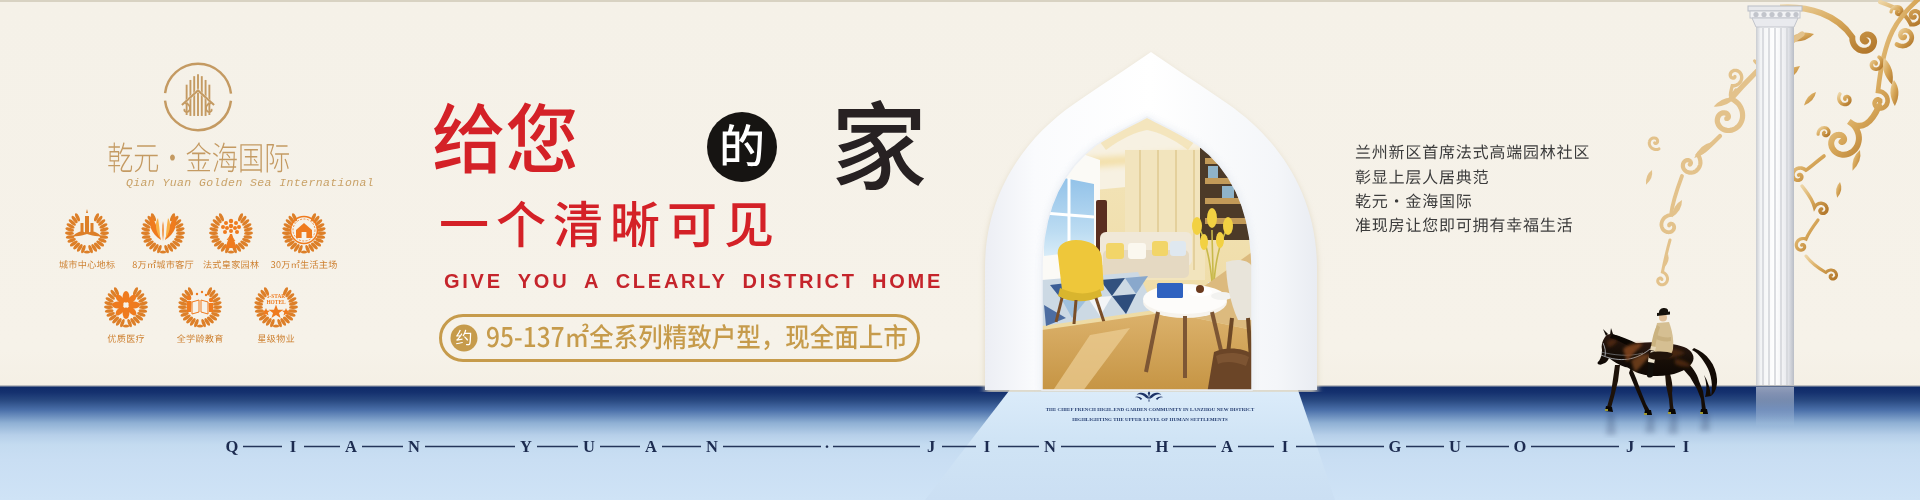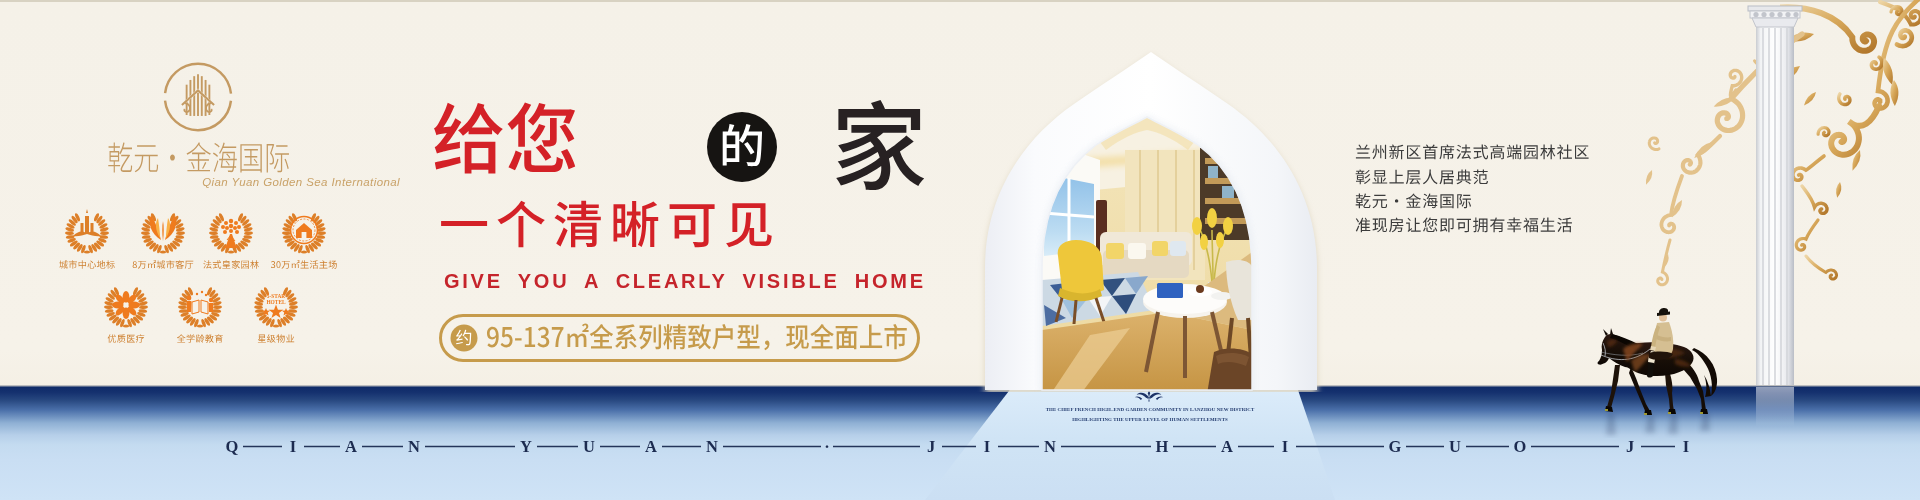--- a/index.html
+++ b/index.html
@@ -324,21 +324,21 @@
 </svg>
 
 <svg class="abs" style="left:828px;top:90px" width="110" height="110" viewBox="0 0 110 110">
 <path transform="translate(3,92)" d="M40 -79.1C41.1 -77.3 42.1 -75 43 -72.9H7.4V-52.1H16.3V-64.6H79.9V-52.1H89.1V-72.9H54C52.9 -75.7 51.2 -79.1 49.5 -81.9ZM75.3 -46.6C70.2 -41.7 62.4 -35.7 55.4 -31C53.3 -35.8 50.2 -40.4 46.1 -44.4C48.3 -46 50.4 -47.6 52.3 -49.2H75.4V-57.1H20.4V-49.2H40.1C31.1 -43.7 18.7 -39.4 7.2 -36.8C8.6 -35 11 -31.4 12 -29.6C21 -32.2 30.8 -35.8 39.3 -40.4C40.7 -39 42 -37.4 43.1 -35.8C34.7 -30 18.7 -23.4 6.7 -20.6C8.4 -18.7 10.3 -15.6 11.2 -13.5C22.5 -17.1 37.1 -23.6 46.7 -29.9C47.5 -28.1 48.2 -26.3 48.7 -24.5C39.1 -16.1 20.4 -7.4 5.2 -3.9C6.9 -1.9 8.9 1.4 9.9 3.6C23.2 -0.4 39.2 -8 50.2 -16C50.7 -9.6 49.2 -4.3 46.8 -2.4C45.3 -0.6 43.5 -0.3 41.1 -0.3C39 -0.3 35.8 -0.5 32.4 -0.8C33.9 1.7 34.8 5.3 34.8 7.8C37.7 7.9 40.7 8 42.8 8C47.5 7.9 50.3 7.1 53.5 4C58.7 0 61 -11.5 57.9 -23.6L61.8 -25.9C66.8 -12.4 75.4 -1.6 87.3 3.9C88.5 1.6 91.2 -1.7 93.2 -3.5C81.6 -8.1 73.1 -18.4 68.9 -30.5C73.7 -33.8 78.5 -37.3 82.7 -40.6Z" fill="#272122"></path>
 </svg>
 
 <svg class="abs" style="left:438px;top:195px" width="340" height="62" viewBox="0 0 340 62">
 <path transform="translate(1,48)" d="M2.1 -22.1V-16.9H48.1V-22.1Z M79.5 -26.9V4.2H84.4V-26.9ZM82.2 -42.3C77.1 -33.9 68 -27.1 58.5 -23.2C59.8 -22 61.2 -20.1 62 -18.7C69.5 -22.2 76.7 -27.6 82.1 -34.2C89.3 -26.3 95.8 -22 102.2 -18.6C103 -20.2 104.5 -22 105.8 -23.1C98.8 -26.1 91.9 -30.4 84.9 -38L86.3 -40.3Z M117.9 -38.1C120.6 -36.5 124.2 -34.1 125.8 -32.5L128.8 -36.1C127 -37.8 123.4 -40 120.7 -41.3ZM115.5 -25C118.5 -23.4 122.2 -21 123.9 -19.2L126.8 -23C124.9 -24.6 121.1 -26.9 118.2 -28.3ZM117.2 0.6 121.5 3.4C123.8 -1.5 126.5 -7.5 128.6 -12.8L124.7 -15.6C122.5 -9.8 119.3 -3.3 117.2 0.6ZM136.3 -10.2H153.1V-7H136.3ZM136.3 -13.6V-16.6H153.1V-13.6ZM142.3 -42.2V-38.5H130V-35.1H142.3V-32.4H131.3V-29.1H142.3V-26.2H128.2V-22.7H161.8V-26.2H147.1V-29.1H158.5V-32.4H147.1V-35.1H159.8V-38.5H147.1V-42.2ZM132 -20.2V4.2H136.3V-3.5H153.1V-0.8C153.1 -0.1 152.9 0.1 152.2 0.1C151.6 0.1 149.2 0.2 146.8 0C147.3 1.2 147.9 2.9 148.2 4.1C151.7 4.1 154 4 155.6 3.4C157.2 2.7 157.6 1.5 157.6 -0.7V-20.2Z M174.5 -38.7V-1.5H178.2V-5.4H186.2V-8.8C187 -8.1 188.2 -6.9 188.8 -6C190.4 -8.6 191.8 -12.3 193.1 -16.5V4.1H197.2V-18.8C198.2 -16.9 199.3 -14.8 199.8 -13.5L202.2 -16.9C201.6 -18.1 198.3 -22.7 197.2 -24.2V-27.4H201.6V-31.4H197.2V-41.9H193.1V-31.4H187.9V-27.4H193.1C191.5 -20.8 188.9 -13.5 186.2 -9.5V-38.7ZM203.2 -36.7V-23.2C203.2 -15.8 202.9 -5.4 198.9 2C200 2.3 201.8 3.3 202.6 4C206.5 -3.3 207.2 -14.1 207.3 -21.9H211.2V4H215.3V-21.9H219.2V-26H207.3V-34C211.1 -35.1 215.1 -36.6 218.2 -38.1L214.4 -41.5C211.8 -39.8 207.2 -38 203.2 -36.7ZM182.4 -20.1V-9.6H178.2V-20.1ZM182.4 -24.2H178.2V-34.6H182.4Z M230.6 -38.8V-34H264.6V-2.2C264.6 -1.2 264.2 -0.9 263.1 -0.8C261.9 -0.8 257.6 -0.8 253.8 -1C254.6 0.4 255.6 2.8 255.8 4.2C260.9 4.2 264.4 4 266.6 3.2C268.8 2.5 269.6 1 269.6 -2.1V-34H275.6V-38.8ZM240.2 -22.9H251.7V-12.9H240.2ZM235.6 -27.4V-4.5H240.2V-8.4H256.4V-27.4Z M293.4 -39.7V-10.9H298.3V-34.9H321.4V-10.9H326.5V-39.7ZM307.1 -30.6C306.6 -13.7 306.1 -4.2 287.1 0.2C288.1 1.2 289.3 3.1 289.8 4.2C303.1 0.9 308.3 -5.1 310.4 -14V-3.2C310.4 1.6 312.1 2.9 317.4 2.9C318.6 2.9 324.6 2.9 325.9 2.9C330.8 2.9 332.1 0.9 332.7 -7.2C331.4 -7.5 329.4 -8.2 328.4 -9C328.1 -2.4 327.8 -1.5 325.5 -1.5C324.1 -1.5 319.1 -1.5 317.9 -1.5C315.6 -1.5 315.1 -1.7 315.1 -3.3V-15.1H310.7C311.6 -19.6 311.9 -24.7 312.1 -30.6Z" fill="#d42127"></path>
 </svg>
 
-<div class="abs" style="left:444px;top:270px;width:520px;font-family:'Liberation Sans',sans-serif;font-weight:bold;font-size:20px;letter-spacing:2.75px;word-spacing:7px;color:#c5242b;white-space:nowrap;">GIVE YOU A CLEARLY VISIBLE HOME</div>
+<div class="abs" style="left:444px;top:270px;width:520px;font-family:'Liberation Sans',sans-serif;font-weight:bold;font-size:20px;letter-spacing:2.75px;word-spacing:7px;color:#c5242b;white-space:nowrap;">GIVE YOU A CLEARLY DISTRICT HOME</div>
 
 <div class="abs" style="left:439px;top:314px;width:475px;height:42px;border:3px solid #c69b4b;border-radius:24px;"></div>
 
 <svg class="abs" style="left:450px;top:324px" width="28" height="28" viewBox="0 0 28 28">
     <circle cx="14" cy="14" r="13.5" fill="#c69b4b"></circle>
 <path transform="translate(5.5,20)" d="M0.7 -0.9 0.9 0.3C2.6 -0 5 -0.5 7.3 -1L7.2 -2.1C4.8 -1.6 2.3 -1.2 0.7 -0.9ZM8.5 -7.1C9.7 -6 11.1 -4.4 11.7 -3.3L12.7 -4.1C12.1 -5.2 10.6 -6.7 9.3 -7.8ZM1 -7.2C1.3 -7.3 1.7 -7.4 3.9 -7.7C3.1 -6.6 2.4 -5.7 2.1 -5.4C1.5 -4.8 1.1 -4.4 0.7 -4.3C0.9 -4 1.1 -3.4 1.2 -3.1C1.5 -3.3 2.2 -3.5 7 -4.3C7 -4.5 7 -5 7 -5.4L3 -4.8C4.4 -6.3 5.7 -8.1 6.9 -10L5.9 -10.7C5.5 -10 5.1 -9.4 4.7 -8.8L2.4 -8.6C3.5 -10 4.5 -11.9 5.4 -13.7L4.2 -14.2C3.4 -12.2 2.1 -10 1.6 -9.5C1.2 -8.9 0.9 -8.5 0.6 -8.4C0.8 -8.1 1 -7.5 1 -7.2ZM9.6 -14.3C9.1 -12 8.1 -9.7 7 -8.2C7.2 -8 7.8 -7.7 8 -7.5C8.5 -8.2 9 -9 9.4 -10H14.4C14.2 -3.3 14 -0.7 13.5 -0.2C13.3 0.1 13.1 0.1 12.8 0.1C12.4 0.1 11.4 0.1 10.4 0C10.6 0.4 10.7 0.9 10.8 1.2C11.7 1.3 12.7 1.3 13.3 1.2C13.9 1.2 14.2 1 14.6 0.6C15.2 -0.3 15.5 -2.8 15.7 -10.5C15.7 -10.7 15.7 -11.2 15.7 -11.2H9.9C10.3 -12.1 10.6 -13 10.8 -14Z" fill="#ffffff"></path>
 </svg>
 
 <svg class="abs" style="left:486px;top:318px" width="440" height="40" viewBox="0 0 440 40">
 <path transform="translate(0,29) scale(0.908,1.0)" d="M6.6 0.4C10.4 0.4 14 -2.8 14 -10.6C14 -17.2 10.9 -20.2 7.1 -20.2C3.9 -20.2 1.1 -17.7 1.1 -13.7C1.1 -9.6 3.4 -7.5 6.7 -7.5C8.2 -7.5 9.9 -8.3 11 -9.7C10.9 -4.1 8.9 -2.2 6.4 -2.2C5.2 -2.2 4 -2.8 3.2 -3.7L1.5 -1.8C2.6 -0.6 4.3 0.4 6.6 0.4ZM11 -12.2C9.9 -10.4 8.5 -9.7 7.3 -9.7C5.2 -9.7 4 -11.2 4 -13.7C4 -16.3 5.4 -17.8 7.1 -17.8C9.3 -17.8 10.7 -16.1 11 -12.2Z M22.6 0.4C26.1 0.4 29.3 -2.1 29.3 -6.5C29.3 -10.9 26.6 -12.9 23.3 -12.9C22.2 -12.9 21.4 -12.6 20.5 -12.2L21 -17.3H28.4V-19.9H18.3L17.7 -10.4L19.3 -9.4C20.4 -10.2 21.1 -10.6 22.4 -10.6C24.7 -10.6 26.2 -9 26.2 -6.5C26.2 -3.8 24.5 -2.2 22.3 -2.2C20.2 -2.2 18.7 -3.2 17.6 -4.3L16.1 -2.3C17.5 -0.9 19.5 0.4 22.6 0.4Z M32 -6.5H39.2V-8.8H32Z M42.7 0H54.1V-2.6H50.2V-19.9H47.9C46.7 -19.2 45.4 -18.7 43.5 -18.4V-16.4H47.1V-2.6H42.7Z M63 0.4C66.7 0.4 69.7 -1.8 69.7 -5.3C69.7 -8 67.9 -9.7 65.6 -10.3V-10.4C67.7 -11.2 69 -12.8 69 -15.1C69 -18.4 66.5 -20.2 62.9 -20.2C60.6 -20.2 58.8 -19.3 57.2 -17.8L58.9 -15.9C60 -17 61.3 -17.7 62.8 -17.7C64.7 -17.7 65.9 -16.7 65.9 -14.9C65.9 -12.9 64.6 -11.4 60.7 -11.4V-9.1C65.2 -9.1 66.5 -7.7 66.5 -5.5C66.5 -3.4 65 -2.2 62.8 -2.2C60.7 -2.2 59.3 -3.2 58.1 -4.4L56.6 -2.4C57.9 -0.9 59.9 0.4 63 0.4Z M76.4 0H79.6C79.9 -7.8 80.7 -12.2 85.3 -18V-19.9H72.5V-17.3H81.9C78 -11.9 76.8 -7.3 76.4 0Z M89.7 0H92.8V-8.9C94 -10.2 95.1 -10.9 96.1 -10.9C97.8 -10.9 98.6 -9.9 98.6 -7.3V0H101.7V-8.9C103 -10.2 104.1 -10.9 105.1 -10.9C106.8 -10.9 107.6 -9.9 107.6 -7.3V0H110.6V-7.7C110.6 -11.4 109.2 -13.5 106.1 -13.5C104.2 -13.5 102.7 -12.4 101.2 -10.8C100.6 -12.6 99.4 -13.5 97.1 -13.5C95.3 -13.5 93.8 -12.5 92.6 -11.1H92.5L92.2 -13.2H89.7ZM106.1 -15H113V-16.9H109.7C111.2 -18 112.7 -19.2 112.7 -20.8C112.7 -22.4 111.5 -23.6 109.4 -23.6C107.9 -23.6 106.8 -22.9 105.8 -21.8L107.1 -20.5C107.6 -21.2 108.3 -21.7 109 -21.7C110 -21.7 110.4 -21.2 110.4 -20.3C110.4 -19 108.7 -18 106.1 -16.2Z M126.7 -23.1C124 -18.8 119.1 -15 114.2 -12.9C114.8 -12.3 115.6 -11.4 115.9 -10.8C116.9 -11.3 117.9 -11.8 118.9 -12.4V-10.6H125.7V-6.9H119.1V-4.7H125.7V-0.7H115.6V1.6H138.7V-0.7H128.4V-4.7H135.4V-6.9H128.4V-10.6H135.5V-12.4C136.4 -11.8 137.3 -11.2 138.3 -10.7C138.7 -11.4 139.5 -12.3 140.1 -12.9C135.7 -15 131.8 -17.6 128.5 -21.3L129 -22ZM119.7 -12.9C122.4 -14.7 125 -17 127.1 -19.4C129.5 -16.8 131.9 -14.7 134.6 -12.9Z M147.8 -5.9C146.4 -4.1 144.2 -2.2 142.1 -0.9C142.7 -0.6 143.8 0.3 144.3 0.8C146.4 -0.7 148.8 -2.9 150.4 -5ZM157.6 -4.8C159.8 -3.1 162.5 -0.7 163.8 0.8L166 -0.8C164.6 -2.3 161.8 -4.5 159.6 -6.1ZM158.2 -12C158.9 -11.4 159.5 -10.7 160.1 -10L149.9 -9.3C153.7 -11.2 157.6 -13.6 161.2 -16.4L159.3 -18C158.1 -17 156.7 -15.9 155.2 -15L149.1 -14.7C151 -15.9 152.7 -17.5 154.4 -19.1C157.9 -19.5 161.2 -20 163.9 -20.6L162.1 -22.7C157.6 -21.6 149.9 -20.9 143.3 -20.6C143.6 -20 143.9 -19 143.9 -18.4C146.1 -18.5 148.5 -18.6 150.8 -18.8C149.2 -17.2 147.4 -15.8 146.8 -15.4C146 -14.8 145.4 -14.4 144.8 -14.4C145 -13.7 145.4 -12.6 145.5 -12.2C146.1 -12.4 147 -12.5 151.9 -12.8C149.8 -11.5 148.1 -10.6 147.2 -10.2C145.5 -9.3 144.3 -8.9 143.4 -8.7C143.7 -8 144 -6.9 144.2 -6.4C145 -6.7 146.1 -6.9 153 -7.4V-0.8C153 -0.5 152.9 -0.4 152.4 -0.4C152 -0.4 150.4 -0.4 148.9 -0.5C149.3 0.2 149.7 1.3 149.8 2.1C151.8 2.1 153.3 2.1 154.3 1.6C155.3 1.2 155.6 0.5 155.6 -0.8V-7.6L161.8 -8.1C162.6 -7.2 163.2 -6.4 163.6 -5.7L165.6 -6.9C164.5 -8.6 162.3 -11.1 160.2 -13Z M184.6 -19.8V-4.5H187.1V-19.8ZM190.2 -22.6V-0.9C190.2 -0.4 190.1 -0.3 189.6 -0.3C189.2 -0.3 187.7 -0.3 186.3 -0.3C186.6 0.4 187 1.5 187.1 2.2C189.2 2.2 190.6 2.1 191.5 1.7C192.4 1.3 192.8 0.6 192.8 -0.9V-22.6ZM172.4 -7.9C173.6 -7 175.1 -5.8 176.1 -4.9C174.3 -2.5 172.1 -0.7 169.5 0.3C170 0.8 170.7 1.8 171 2.5C177 -0.2 181 -5.6 182.3 -15L180.8 -15.5L180.3 -15.4H174.7C175.1 -16.6 175.4 -17.8 175.7 -19H183V-21.4H169.1V-19H173.1C172.2 -15 170.8 -11.4 168.7 -9.1C169.3 -8.7 170.3 -7.8 170.7 -7.3C171.9 -8.9 173 -10.8 173.9 -13.1H179.6C179.1 -10.8 178.4 -8.8 177.5 -7.1C176.5 -8 175 -9.1 173.9 -9.9Z M195.8 -20.7C196.4 -18.7 197 -16.2 197.1 -14.6L199 -15.1C198.8 -16.7 198.2 -19.2 197.5 -21.1ZM203.3 -21.2C202.9 -19.4 202.2 -16.7 201.7 -15.1L203.2 -14.6C203.9 -16.1 204.7 -18.7 205.3 -20.7ZM195.6 -13.7V-11.4H198.9C198.1 -8.6 196.6 -5.3 195.3 -3.5C195.7 -2.8 196.3 -1.7 196.5 -0.9C197.5 -2.4 198.4 -4.6 199.3 -6.9V2.2H201.6V-7.9C202.3 -6.5 203.1 -5 203.5 -4L205.1 -6C204.6 -6.9 202.2 -10.2 201.6 -11V-11.4H204.4V-13.7H201.6V-22.7H199.3V-13.7ZM211.5 -22.8V-20.7H206V-18.8H211.5V-17.4H206.7V-15.6H211.5V-14.1H205.2V-12.2H220.6V-14.1H213.9V-15.6H219.3V-17.4H213.9V-18.8H219.9V-20.7H213.9V-22.8ZM216.5 -8.9V-7.2H209.2V-8.9ZM206.8 -10.8V2.3H209.2V-2H216.5V-0.2C216.5 0.1 216.4 0.2 216 0.2C215.7 0.2 214.6 0.2 213.4 0.2C213.7 0.8 214.1 1.6 214.1 2.2C215.9 2.3 217 2.2 217.9 1.9C218.6 1.6 218.9 0.9 218.9 -0.2V-10.8ZM209.2 -5.5H216.5V-3.7H209.2Z M223.6 -11.6C224.3 -11.9 225.3 -12.1 232.3 -12.7L232.8 -11.6L234.4 -12.4C234.1 -11.8 233.7 -11.3 233.3 -10.8C233.9 -10.4 234.9 -9.4 235.3 -8.9C235.8 -9.7 236.4 -10.6 236.9 -11.5C237.6 -9 238.4 -6.7 239.5 -4.7C238 -2.7 236.1 -1.2 233.6 0C234.1 0.5 234.8 1.7 235.1 2.3C237.5 1.1 239.4 -0.5 240.9 -2.4C242.3 -0.5 244 1.1 246.1 2.2C246.5 1.5 247.3 0.5 247.9 0C245.7 -1 243.9 -2.6 242.5 -4.6C244.1 -7.5 245.1 -11.1 245.7 -15.4H247.5V-17.8H239.4C239.8 -19.3 240.2 -20.8 240.5 -22.4L238 -22.8C237.3 -19.2 236.2 -15.7 234.7 -12.9C234.1 -14.3 232.8 -16.3 231.8 -17.9L229.9 -17C230.3 -16.3 230.8 -15.5 231.2 -14.7L226.3 -14.4C227.2 -15.7 228.1 -17.3 228.9 -18.8H235V-21.2H222.8V-18.8H226.1C225.3 -17.1 224.4 -15.6 224.1 -15.1C223.6 -14.5 223.2 -14.1 222.8 -14C223.1 -13.3 223.5 -12.2 223.6 -11.7ZM222.5 -1.7 222.9 0.9C226.2 0.4 230.8 -0.4 235.2 -1.2L235.1 -3.6L230.3 -2.8V-6.3H234.7V-8.6H230.3V-11.4H227.7V-8.6H223.3V-6.3H227.7V-2.4ZM238.6 -15.4H243.1C242.6 -12.3 242 -9.5 240.9 -7.2C239.8 -9.5 239 -12.1 238.4 -14.9Z M255.5 -16.3H269.1V-11.4H255.5L255.5 -12.7ZM260.2 -22.3C260.7 -21.2 261.3 -19.7 261.6 -18.7H252.9V-12.7C252.9 -8.6 252.6 -3 249.4 0.9C250 1.2 251.2 2 251.6 2.5C254.2 -0.7 255.1 -5.1 255.4 -9H269.1V-7.4H271.7V-18.7H262.9L264.4 -19.1C264 -20.1 263.4 -21.7 262.7 -22.9Z M292.5 -21.2V-12.2H294.8V-21.2ZM297.5 -22.6V-10.7C297.5 -10.4 297.4 -10.3 296.9 -10.3C296.5 -10.2 295.2 -10.2 293.8 -10.3C294.1 -9.6 294.5 -8.7 294.6 -8C296.5 -8 297.8 -8 298.7 -8.4C299.6 -8.8 299.9 -9.4 299.9 -10.7V-22.6ZM285.8 -19.5V-16.2H282.9V-19.5ZM279.6 -6.2V-3.9H287.8V-1H276.9V1.4H301.3V-1H290.5V-3.9H298.5V-6.2H290.5V-8.9H288.2V-13.9H291V-16.2H288.2V-19.5H290.4V-21.8H278.2V-19.5H280.6V-16.2H277.3V-13.9H280.3C280 -12.3 279.1 -10.7 276.9 -9.4C277.3 -9.1 278.2 -8.2 278.6 -7.7C281.3 -9.3 282.4 -11.6 282.7 -13.9H285.8V-8.4H287.8V-6.2Z M307.3 3.2C310.3 2.3 312.2 -0.1 312.2 -3.1C312.2 -5.1 311.3 -6.4 309.6 -6.4C308.4 -6.4 307.3 -5.6 307.3 -4.3C307.3 -2.9 308.4 -2.1 309.6 -2.1L310 -2.2C309.9 -0.5 308.6 0.7 306.6 1.5Z M341.2 -21.5V-7.2H343.6V-19.3H351.2V-7.2H353.8V-21.5ZM330.5 -3 331 -0.5C333.7 -1.3 337.2 -2.3 340.5 -3.2L340.2 -5.6L336.9 -4.6V-10.9H339.6V-13.3H336.9V-18.7H340.1V-21.1H330.9V-18.7H334.4V-13.3H331.3V-10.9H334.4V-4C332.9 -3.6 331.6 -3.2 330.5 -3ZM346.2 -17.3V-12.5C346.2 -8.3 345.4 -3 338.5 0.5C339 0.9 339.8 1.8 340.1 2.3C344 0.3 346.2 -2.5 347.3 -5.3V-0.9C347.3 1.1 348.1 1.6 350.1 1.6H352.4C354.9 1.6 355.3 0.5 355.6 -3.8C354.9 -3.9 354.1 -4.3 353.5 -4.7C353.4 -1 353.3 -0.2 352.4 -0.2H350.6C349.9 -0.2 349.7 -0.5 349.7 -1.2V-7.4H348C348.4 -9.2 348.6 -10.9 348.6 -12.4V-17.3Z M369.7 -23.1C367 -18.8 362.1 -15 357.2 -12.9C357.8 -12.3 358.6 -11.4 358.9 -10.8C359.9 -11.3 360.9 -11.8 361.9 -12.4V-10.6H368.7V-6.9H362.1V-4.7H368.7V-0.7H358.6V1.6H381.7V-0.7H371.4V-4.7H378.4V-6.9H371.4V-10.6H378.5V-12.4C379.4 -11.8 380.3 -11.2 381.3 -10.7C381.7 -11.4 382.5 -12.3 383.1 -12.9C378.7 -15 374.8 -17.6 371.5 -21.3L372 -22ZM362.7 -12.9C365.4 -14.7 368 -17 370.1 -19.4C372.5 -16.8 374.9 -14.7 377.6 -12.9Z M394.4 -8.8H399.4V-6.2H394.4ZM394.4 -10.8V-13.3H399.4V-10.8ZM394.4 -4.2H399.4V-1.5H394.4ZM385.1 -21.1V-18.7H395.3C395.1 -17.7 394.9 -16.7 394.6 -15.7H386.2V2.3H388.7V0.9H405.3V2.3H407.9V-15.7H397.3L398.2 -18.7H409.2V-21.1ZM388.7 -1.5V-13.3H392.1V-1.5ZM405.3 -1.5H401.8V-13.3H405.3Z M421.8 -22.4V-1.6H411.9V1H436.3V-1.6H424.6V-11.8H434.5V-14.3H424.6V-22.4Z M448.5 -22.3C449.1 -21.3 449.7 -20 450.1 -19H438.9V-16.5H449.7V-13.1H441.3V-0.7H443.9V-10.6H449.7V2.2H452.3V-10.6H458.5V-3.7C458.5 -3.4 458.3 -3.3 457.9 -3.2C457.4 -3.2 455.8 -3.2 454.2 -3.3C454.5 -2.6 454.9 -1.5 455 -0.8C457.3 -0.8 458.8 -0.8 459.8 -1.2C460.8 -1.6 461.1 -2.3 461.1 -3.7V-13.1H452.3V-16.5H463.4V-19H453.1C452.7 -20 451.8 -21.8 451 -23Z" fill="#c69b4b"></path>
@@ -358,21 +358,21 @@
 <path d="M20 46 L38 29 L56 46 L56 49 L38 33 L20 49 Z" fill="#f6f2e9" stroke="none"></path>
 <path d="M21 46.5 L38 31 L55 46.5" fill="none" stroke="#c49a62" stroke-width="2.2"></path>
 <path d="M24.4 44.5 L25.2 44.7 L26.0 44.9 L26.7 45.2 L27.4 45.7 L27.9 46.1 L28.4 46.7 L28.8 47.2 L29.1 47.8 L29.4 48.5 L29.5 49.1 L29.6 49.7 L29.5 50.3 L29.4 50.9 L29.3 51.4 L29.0 51.9 L28.7 52.4 L28.4 52.8 L28.0 53.1 L27.6 53.4 L27.2 53.6 L26.8 53.7 L26.4 53.8 L26.0 53.8 L25.6 53.8 L25.2 53.7 L24.9 53.6 L24.6 53.4 L24.3 53.2 L24.1 53.0 L23.9 52.8 L23.8 52.5 L23.7 52.3 L23.7 52.0 L23.6 51.8 L23.7 51.6 L23.7 51.4 L23.8 51.2 L23.8 51.0 L23.9 50.9 L24.0 50.8" fill="none" stroke="#c49a62" stroke-width="1.9"></path>
 <path d="M51.6 44.5 L50.8 44.7 L50.0 44.9 L49.3 45.2 L48.6 45.7 L48.1 46.1 L47.6 46.7 L47.2 47.2 L46.9 47.8 L46.6 48.5 L46.5 49.1 L46.4 49.7 L46.5 50.3 L46.6 50.9 L46.7 51.4 L47.0 51.9 L47.3 52.4 L47.6 52.8 L48.0 53.1 L48.4 53.4 L48.8 53.6 L49.2 53.7 L49.6 53.8 L50.0 53.8 L50.4 53.8 L50.8 53.7 L51.1 53.6 L51.4 53.4 L51.7 53.2 L51.9 53.0 L52.1 52.8 L52.2 52.5 L52.3 52.3 L52.3 52.0 L52.4 51.8 L52.3 51.6 L52.3 51.4 L52.2 51.2 L52.2 51.0 L52.1 50.9 L52.0 50.8" fill="none" stroke="#c49a62" stroke-width="1.9"></path>
 </svg>
 
 <svg class="abs" style="left:105px;top:136px" width="200" height="42" viewBox="0 0 200 42">
 <path transform="translate(2,34) scale(0.97,1.22)" d="M3.8 -10.7H11.3V-8H3.8ZM3.8 -14.4H11.3V-11.8H3.8ZM14.6 -12.6V-11.3H21.4C14.4 -2.9 14.1 -1.5 14.1 -0.4C14.1 0.9 15.1 1.6 17.2 1.6H23.4C25.2 1.6 25.7 1.1 25.9 -3.3C25.5 -3.4 25 -3.6 24.7 -3.8C24.6 -0.2 24.4 0.3 23.5 0.3H17.1C16.1 0.3 15.6 0.1 15.6 -0.5C15.6 -1.4 16 -2.8 23.7 -11.9C23.7 -12 23.8 -12.2 23.8 -12.2L22.9 -12.6L22.6 -12.6ZM16.8 -22.5C16 -19.1 14.5 -15.8 12.6 -13.7C12.9 -13.5 13.5 -13.1 13.7 -12.8C14.7 -14 15.6 -15.5 16.3 -17.1H25.8V-18.4H16.8C17.4 -19.6 17.8 -20.9 18.1 -22.3ZM1.3 -4.2V-3H6.9V2H8.1V-3H13.5V-4.2H8.1V-6.9H12.5V-15.5H8.1V-18.2H13.3V-19.4H8.1V-22.5H6.9V-19.4H1.6V-18.2H6.9V-15.5H2.6V-6.9H6.9V-4.2Z M31 -20.3V-19H50.1V-20.3ZM28.7 -12.6V-11.3H36C35.6 -5.9 34.4 -1.2 28.6 1C28.9 1.2 29.3 1.7 29.4 1.9C35.5 -0.5 36.9 -5.3 37.4 -11.3H43.1V-0.8C43.1 1.1 43.7 1.5 45.7 1.5C46.2 1.5 49.5 1.5 50 1.5C52.1 1.5 52.5 0.3 52.7 -4.2C52.3 -4.3 51.8 -4.5 51.4 -4.8C51.4 -0.5 51.2 0.2 50 0.2C49.2 0.2 46.4 0.2 45.8 0.2C44.6 0.2 44.4 0.1 44.4 -0.8V-11.3H52.3V-12.6Z M67.5 -12.8C66.1 -12.8 65 -11.7 65 -10.3C65 -8.9 66.1 -7.7 67.5 -7.7C68.9 -7.7 70 -8.9 70 -10.3C70 -11.7 68.9 -12.8 67.5 -12.8Z M86.6 -6.1C87.7 -4.5 88.8 -2.3 89.2 -0.9L90.4 -1.4C90 -2.8 88.8 -4.9 87.7 -6.5ZM101.1 -6.6C100.4 -5 99.1 -2.7 98 -1.4L99 -0.9C100.1 -2.2 101.4 -4.3 102.4 -6ZM82.9 -0.1V1.1H106.2V-0.1H95.1V-7.6H105.1V-8.9H95.1V-13H101.4V-14.3H87.7V-13H93.7V-8.9H84V-7.6H93.7V-0.1ZM94.7 -22.8C92.1 -18.7 87 -15.3 82 -13.6C82.3 -13.3 82.7 -12.7 82.9 -12.4C87.3 -14 91.6 -16.9 94.5 -20.4C97.4 -17.1 102.1 -13.9 106.1 -12.4C106.3 -12.8 106.7 -13.3 107.1 -13.6C102.9 -15 97.9 -18.1 95.3 -21.3L95.9 -22.2Z M122.9 -13C124.2 -12 125.6 -10.6 126.3 -9.6L127.1 -10.2C126.5 -11.2 125 -12.6 123.8 -13.5ZM122.3 -7.1C123.5 -6 125 -4.5 125.7 -3.5L126.5 -4.1C125.9 -5.1 124.4 -6.6 123.1 -7.6ZM110.6 -21.3C112.3 -20.5 114.3 -19.4 115.3 -18.5L116.1 -19.5C115 -20.4 113 -21.5 111.4 -22.2ZM109.2 -13.3C110.8 -12.6 112.7 -11.4 113.7 -10.6L114.4 -11.6C113.5 -12.4 111.6 -13.6 110 -14.3ZM110.1 0.8 111.2 1.6C112.4 -0.9 113.8 -4.5 114.8 -7.3L113.8 -8C112.8 -5 111.2 -1.3 110.1 0.8ZM120.2 -13.8H130.6L130.4 -9.2H119.6ZM115.6 -9.2V-8H118.2C117.9 -5.7 117.5 -3.5 117.2 -1.9H129.7C129.4 -0.7 129.2 -0.1 128.9 0.3C128.7 0.6 128.4 0.6 127.9 0.6C127.4 0.6 126 0.6 124.5 0.5C124.7 0.8 124.8 1.3 124.9 1.7C126.2 1.8 127.5 1.8 128.3 1.8C129.1 1.7 129.5 1.6 130 1C130.4 0.5 130.7 -0.3 130.9 -1.9H133.1V-3.1H131.1C131.3 -4.3 131.4 -6 131.5 -8H133.8V-9.2H131.6L131.8 -14.2C131.8 -14.4 131.8 -15 131.8 -15H119.1C118.9 -13.3 118.7 -11.2 118.4 -9.2ZM119.4 -8H130.3C130.1 -5.9 130 -4.3 129.8 -3.1H118.7ZM120.1 -22.5C119.1 -19.3 117.4 -16.1 115.5 -14C115.7 -13.9 116.3 -13.5 116.6 -13.3C117.7 -14.6 118.7 -16.2 119.7 -18H133.2V-19.3H120.3C120.7 -20.2 121.1 -21.2 121.4 -22.2Z M151.2 -8.7C152.3 -7.8 153.5 -6.4 154.1 -5.5L155.1 -6.1C154.5 -7 153.2 -8.3 152 -9.3ZM141 -4.8V-3.6H156.3V-4.8H149V-10.2H154.9V-11.4H149V-16H155.6V-17.2H141.5V-16H147.7V-11.4H142.2V-10.2H147.7V-4.8ZM137.5 -21.2V2H138.8V0.7H158.2V2H159.6V-21.2ZM138.8 -0.6V-20H158.2V-0.6Z M174.4 -20.2V-19H186.1V-20.2ZM183 -8.9C184.4 -6.3 185.7 -2.8 186.2 -0.8L187.4 -1.2C186.9 -3.3 185.5 -6.7 184.2 -9.3ZM175.6 -9.2C174.8 -6.3 173.5 -3.4 172 -1.5C172.3 -1.3 172.8 -0.9 173 -0.7C174.6 -2.8 175.9 -5.8 176.8 -8.9ZM164.6 -21.3V2H165.9V-20.1H170.7C170 -18.3 169.1 -15.8 168.1 -13.7C170.3 -11.4 170.9 -9.5 170.9 -7.9C170.9 -7 170.7 -6.2 170.3 -5.9C170 -5.7 169.7 -5.6 169.3 -5.6C168.9 -5.6 168.2 -5.6 167.5 -5.6C167.8 -5.3 167.9 -4.8 167.9 -4.5C168.5 -4.4 169.3 -4.4 169.8 -4.5C170.3 -4.5 170.8 -4.7 171.2 -4.9C171.9 -5.4 172.2 -6.5 172.2 -7.8C172.2 -9.6 171.6 -11.6 169.5 -13.9C170.5 -16.1 171.5 -18.7 172.4 -20.8L171.5 -21.4L171.3 -21.3ZM173.3 -13.8V-12.6H179.3V0.1C179.3 0.5 179.2 0.6 178.8 0.6C178.4 0.6 177.1 0.6 175.5 0.6C175.7 1 175.9 1.6 176 1.9C177.9 1.9 179.1 1.9 179.8 1.7C180.4 1.5 180.6 1 180.6 0.1V-12.6H187.6V-13.8Z" fill="#c49a62"></path>
 </svg>
 
-<div class="abs" style="left:100px;top:176px;width:300px;text-align:right;font-family:Liberation Sans, sans-serif;font-style:italic;font-size:11.5px;letter-spacing:0.4px;color:#c9a268;white-space:nowrap;">Qian Yuan Golden Sea International</div>
+<div class="abs" style="left:100px;top:176px;width:300px;text-align:center;font-family:Liberation Mono, monospace;font-style:italic;font-size:11.5px;letter-spacing:0.4px;color:#c9a268;white-space:nowrap;">Qian Yuan Golden Sea International</div>
 
 <svg class="abs" style="left:57px;top:202px" width="60" height="60" viewBox="-30 -30 60 60">
 <ellipse cx="-3.6" cy="17.1" rx="1.7" ry="4.4" transform="rotate(-160 -3.6 17.1)" fill="#dd7f28"></ellipse>
     <ellipse cx="-7.2" cy="15.9" rx="1.7" ry="4.4" transform="rotate(-148 -7.2 15.9)" fill="#dd7f28"></ellipse>
     <ellipse cx="-10.4" cy="14.0" rx="1.7" ry="4.4" transform="rotate(-135 -10.4 14.0)" fill="#dd7f28"></ellipse>
     <ellipse cx="-13.2" cy="11.5" rx="1.7" ry="4.4" transform="rotate(-123 -13.2 11.5)" fill="#dd7f28"></ellipse>
     <ellipse cx="-15.3" cy="8.4" rx="1.7" ry="4.4" transform="rotate(-111 -15.3 8.4)" fill="#dd7f28"></ellipse>
     <ellipse cx="-16.8" cy="5.0" rx="1.7" ry="4.4" transform="rotate(-98 -16.8 5.0)" fill="#dd7f28"></ellipse>
     <ellipse cx="-17.5" cy="1.3" rx="1.7" ry="4.4" transform="rotate(-86 -17.5 1.3)" fill="#dd7f28"></ellipse>
     <ellipse cx="-17.3" cy="-2.5" rx="1.7" ry="4.4" transform="rotate(-74 -17.3 -2.5)" fill="#dd7f28"></ellipse>

